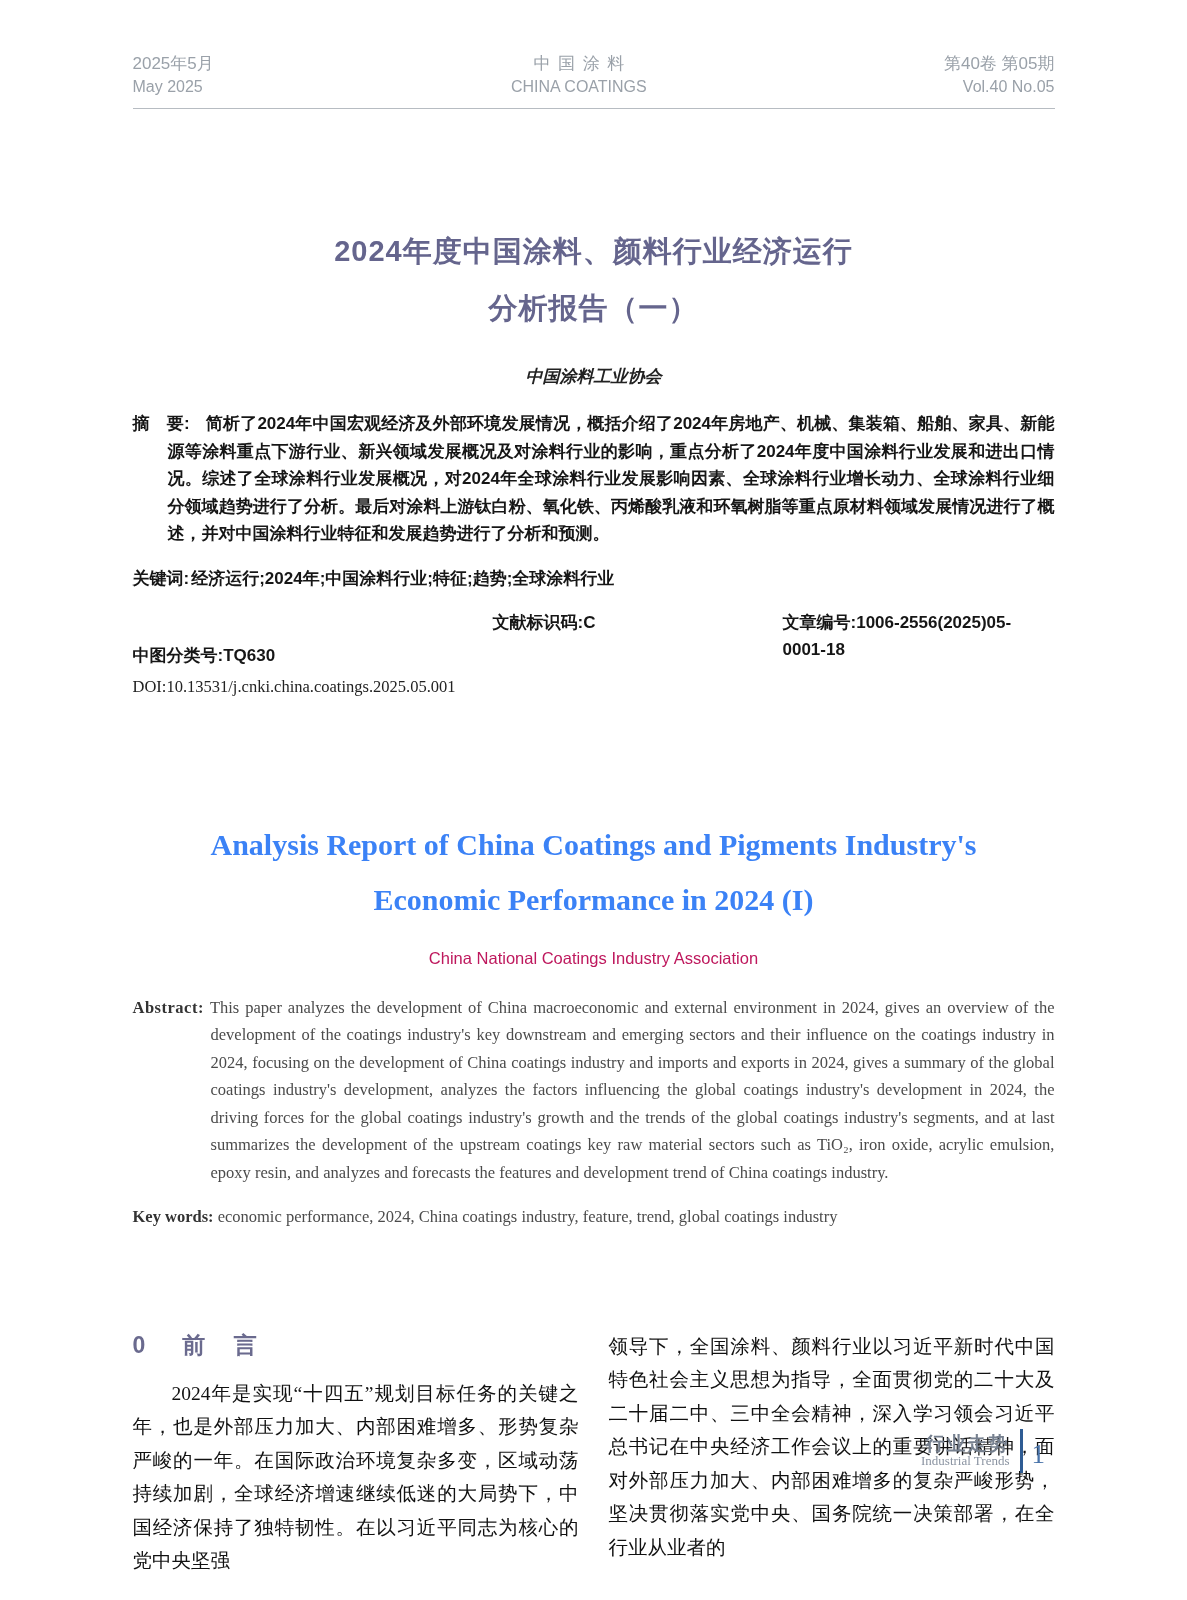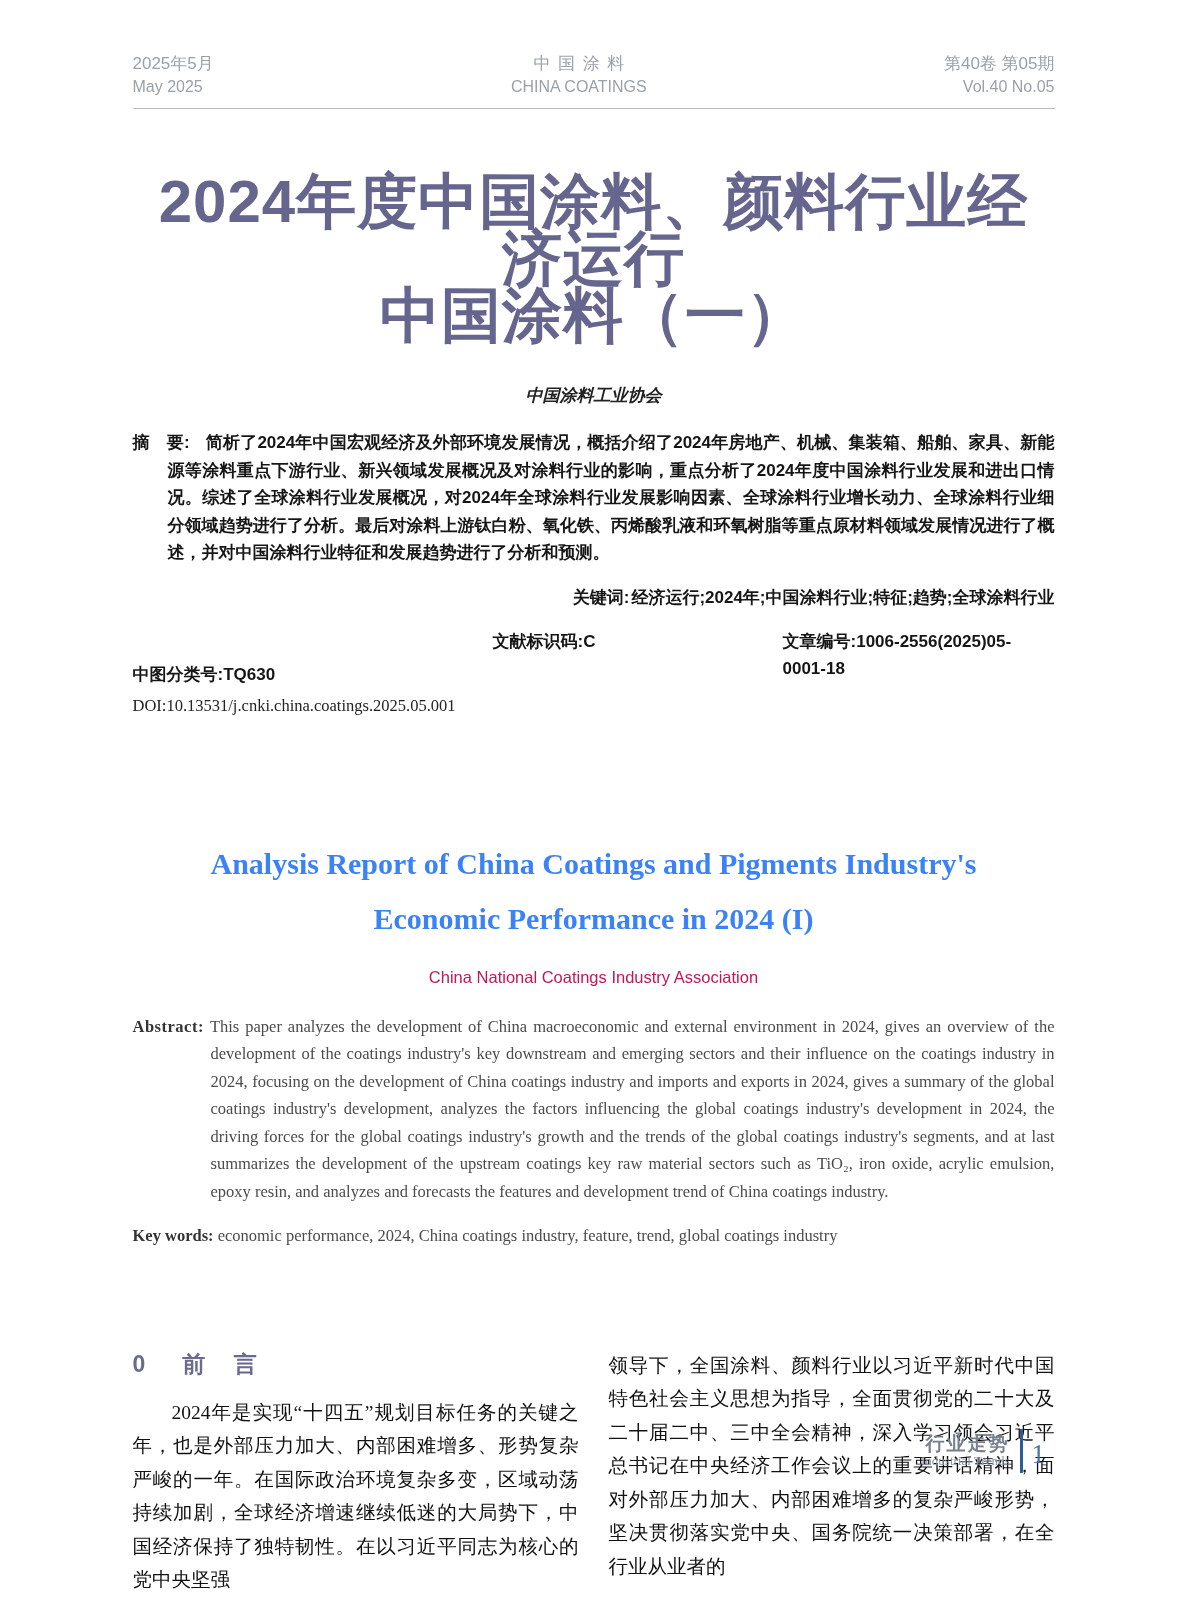--- a/index.html
+++ b/index.html
@@ -23,24 +23,24 @@
   }
   .jheader .cell{line-height:23px;}
   .jheader .c-center{text-align:center;}
   .jheader .c-right{text-align:right;}
   .jh-zh{font-size:17px;}
   .jh-en{font-size:16px;}
   .c-center .jh-zh{letter-spacing:.45em;margin-right:-.45em;}
 
   
   .title-zh{
-    margin-top:64px;
+    margin-top:114px;
     text-align:center;
     font-weight:bold;
-    font-size:60px;
+    font-size:29px;
     line-height:57px;
     letter-spacing:1px;
     color:#65658d;
   }
   .author-zh{
     margin-top:28px;
     text-align:center;
     font-size:17px;
     font-weight:bold;
     color:#222;
@@ -53,21 +53,21 @@
     font-size:17px;
     font-weight:600;
     line-height:27.5px;
     text-align:justify;
     padding-left:35px;text-indent:-35px;
     color:#161616;
   }
   .abs-zh .lbl{font-weight:800;margin-right:16px;}
   .kw-zh{
     margin-top:4px;
-    font-size:17px;font-weight:600;line-height:27px;color:#161616;text-align:right;
+    font-size:17px;font-weight:600;line-height:27px;color:#161616;
   }
   .kw-zh .lbl{font-weight:800;margin-right:2px;}
   .meta-row{
     display:flex;margin-top:6px;
     font-size:17px;font-weight:600;color:#161616;line-height:27px;
   }
   .meta-row .m1{width:360px;margin-top:33px;}
   .meta-row .m2{width:290px;}
   .meta-row .m3{flex:1;}
   .meta-row .lbl{font-weight:800;}
@@ -162,21 +162,21 @@
         <div class="jh-en">CHINA COATINGS</div>
       </div>
       <div class="cell c-right">
         <div class="jh-zh">第40卷 第05期</div>
         <div class="jh-en">Vol.40 No.05</div>
       </div>
     </div>
 
     <h1 class="title-zh">
       <div>2024年度中国涂料、颜料行业经济运行</div>
-      <div>中国涂料（一）</div>
+      <div>分析报告（一）</div>
     </h1>
 
     <div class="author-zh">中国涂料工业协会</div>
 
     <p class="abs-zh"><span class="lbl">摘　要:</span><span>简析了2024年中国宏观经济及外部环境发展情况，概括介绍了2024年房地产、机械、集装箱、船舶、家具、新能源等涂料重点下游行业、新兴领域发展概况及对涂料行业的影响，重点分析了2024年度中国涂料行业发展和进出口情况。综述了全球涂料行业发展概况，对2024年全球涂料行业发展影响因素、全球涂料行业增长动力、全球涂料行业细分领域趋势进行了分析。最后对涂料上游钛白粉、氧化铁、丙烯酸乳液和环氧树脂等重点原材料领域发展情况进行了概述，并对中国涂料行业特征和发展趋势进行了分析和预测。</span></p>
 
     <p class="kw-zh"><span class="lbl">关键词:</span><span>经济运行;2024年;中国涂料行业;特征;趋势;全球涂料行业</span></p>
 
     <div class="meta-row">
       <div class="m1"><span class="lbl">中图分类号:</span><span>TQ630</span></div>

